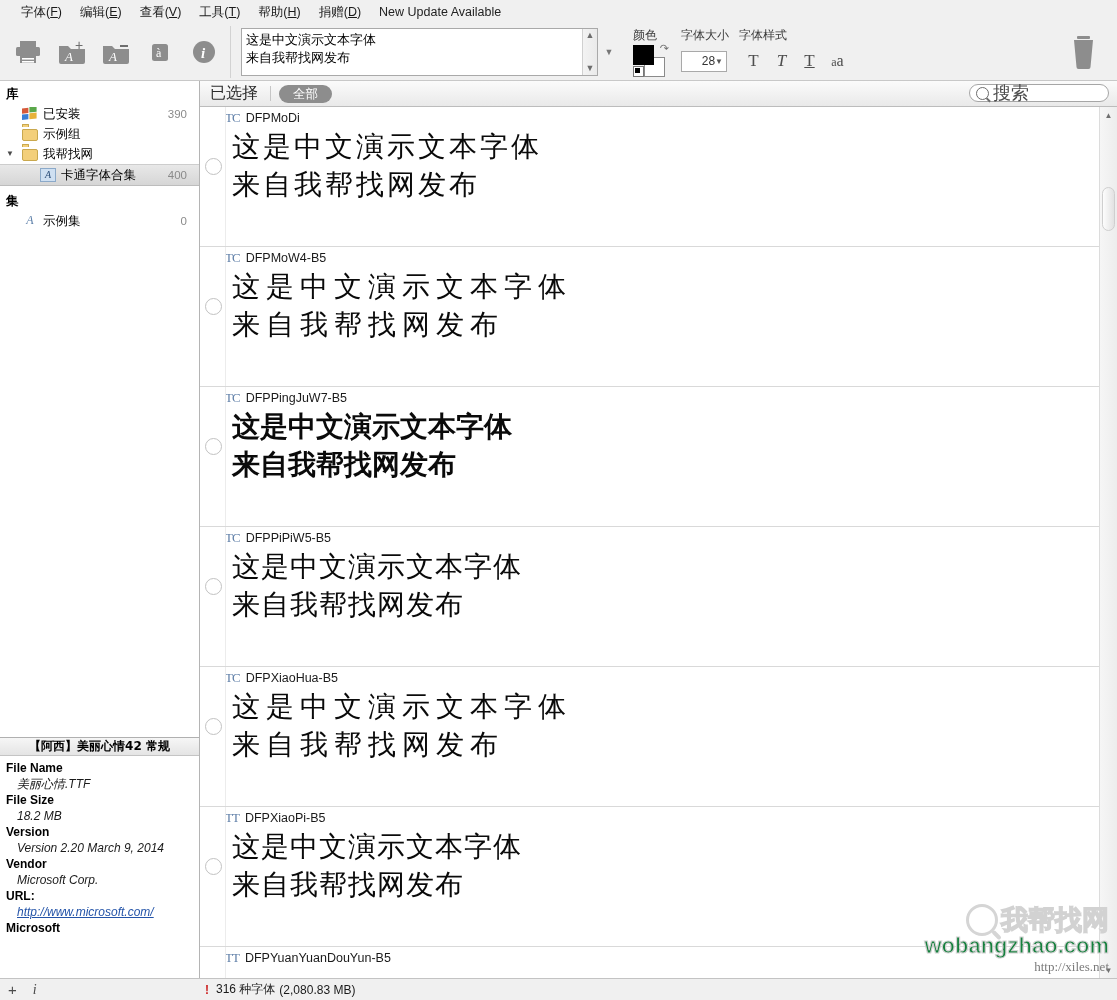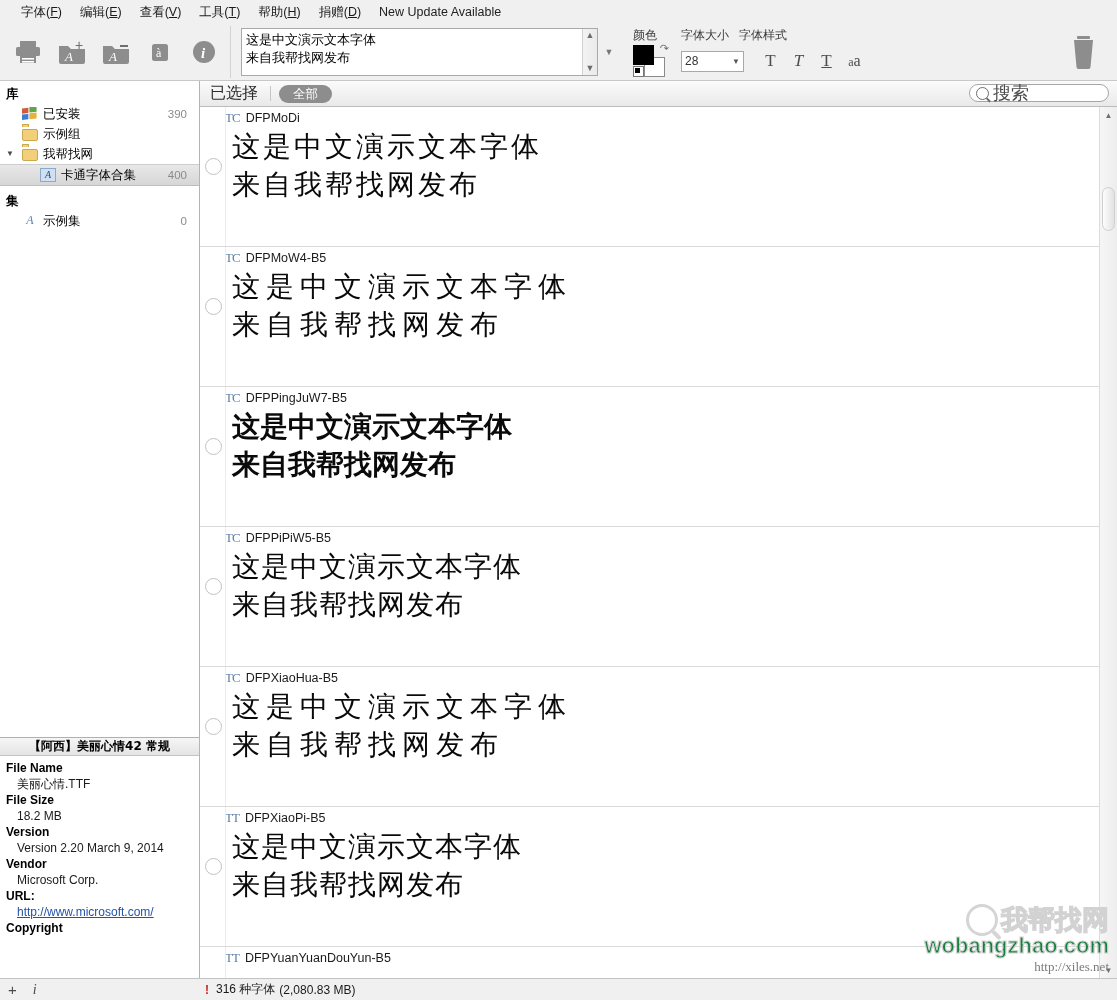--- a/index.html
+++ b/index.html
@@ -185,27 +185,27 @@
     background: #000;
     margin: 1px 0 0 1px;
   }
   .sw-swap {
     position: absolute;
     right: -2px; top: -3px;
     font-size: 11px;
     color: #6f6f6f;
   }
   .size-select {
-    width: 63px;
+    width: 46px;
     height: 21px;
     border: 1px solid #a9a9a9;
     background: #fff;
     display: flex;
     align-items: center;
-    justify-content: space-between;
+    justify-content: flex-end;
     padding: 0 3px;
     box-sizing: border-box;
     font-size: 12px;
     color: #333;
   }
   .size-select .caret {
     font-size: 8px;
     color: #555;
   }
   .style-btns {
@@ -358,21 +358,21 @@
     line-height: 17px;
     font-family: "DejaVu Sans","Liberation Sans",sans-serif;
   }
   .info-body {
     padding: 4px 6px 0 6px;
     font-size: 12px;
     line-height: 16px;
     overflow: hidden;
   }
   .info-key { font-weight: bold; color: #000; }
-  .info-val { padding-left: 11px; color: #1a1a1a; }
+  .info-val { padding-left: 11px; color: #1a1a1a; font-style: italic; }
   .info-val a { color: #2353a8; text-decoration: underline; }
 
   
   .main {
     flex: 1 1 auto;
     display: flex;
     flex-direction: column;
     min-width: 0;
     background: #fff;
   }
@@ -809,21 +809,21 @@
           <div class="info-key">File Name</div>
           <div class="info-val">美丽心情.TTF</div>
           <div class="info-key">File Size</div>
           <div class="info-val">18.2 MB</div>
           <div class="info-key">Version</div>
           <div class="info-val">Version 2.20 March 9, 2014</div>
           <div class="info-key">Vendor</div>
           <div class="info-val">Microsoft Corp.</div>
           <div class="info-key">URL:</div>
           <div class="info-val"><a href="#">http://www.microsoft.com/</a></div>
-          <div class="info-key">Copyright</div>
+          <div class="info-key">Microsoft</div>
         </div>
       </div>
     </div>
 
     <div class="main">
       <div class="listbar">
         <span class="tab-plain">已选择</span>
         <span class="tab-div"></span>
         <span class="tab-pill">全部</span>
         <div class="search-box">

